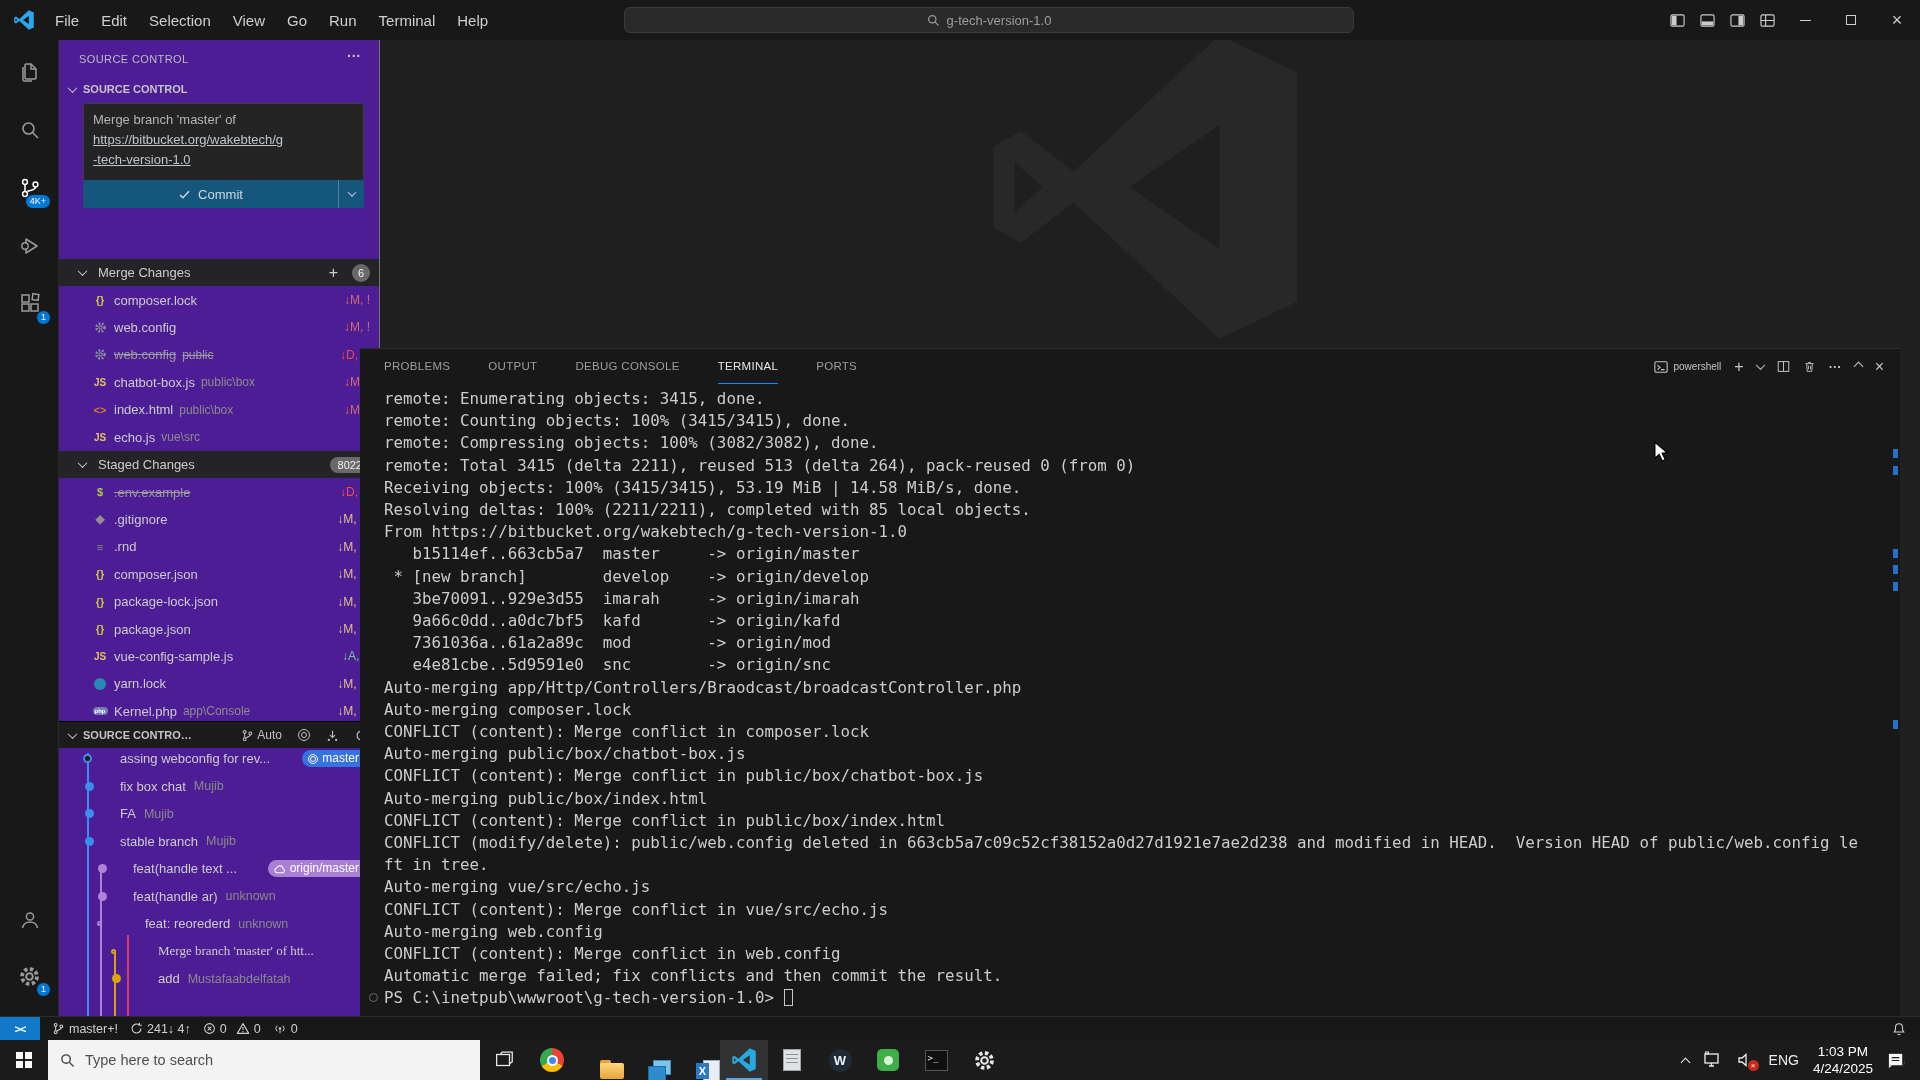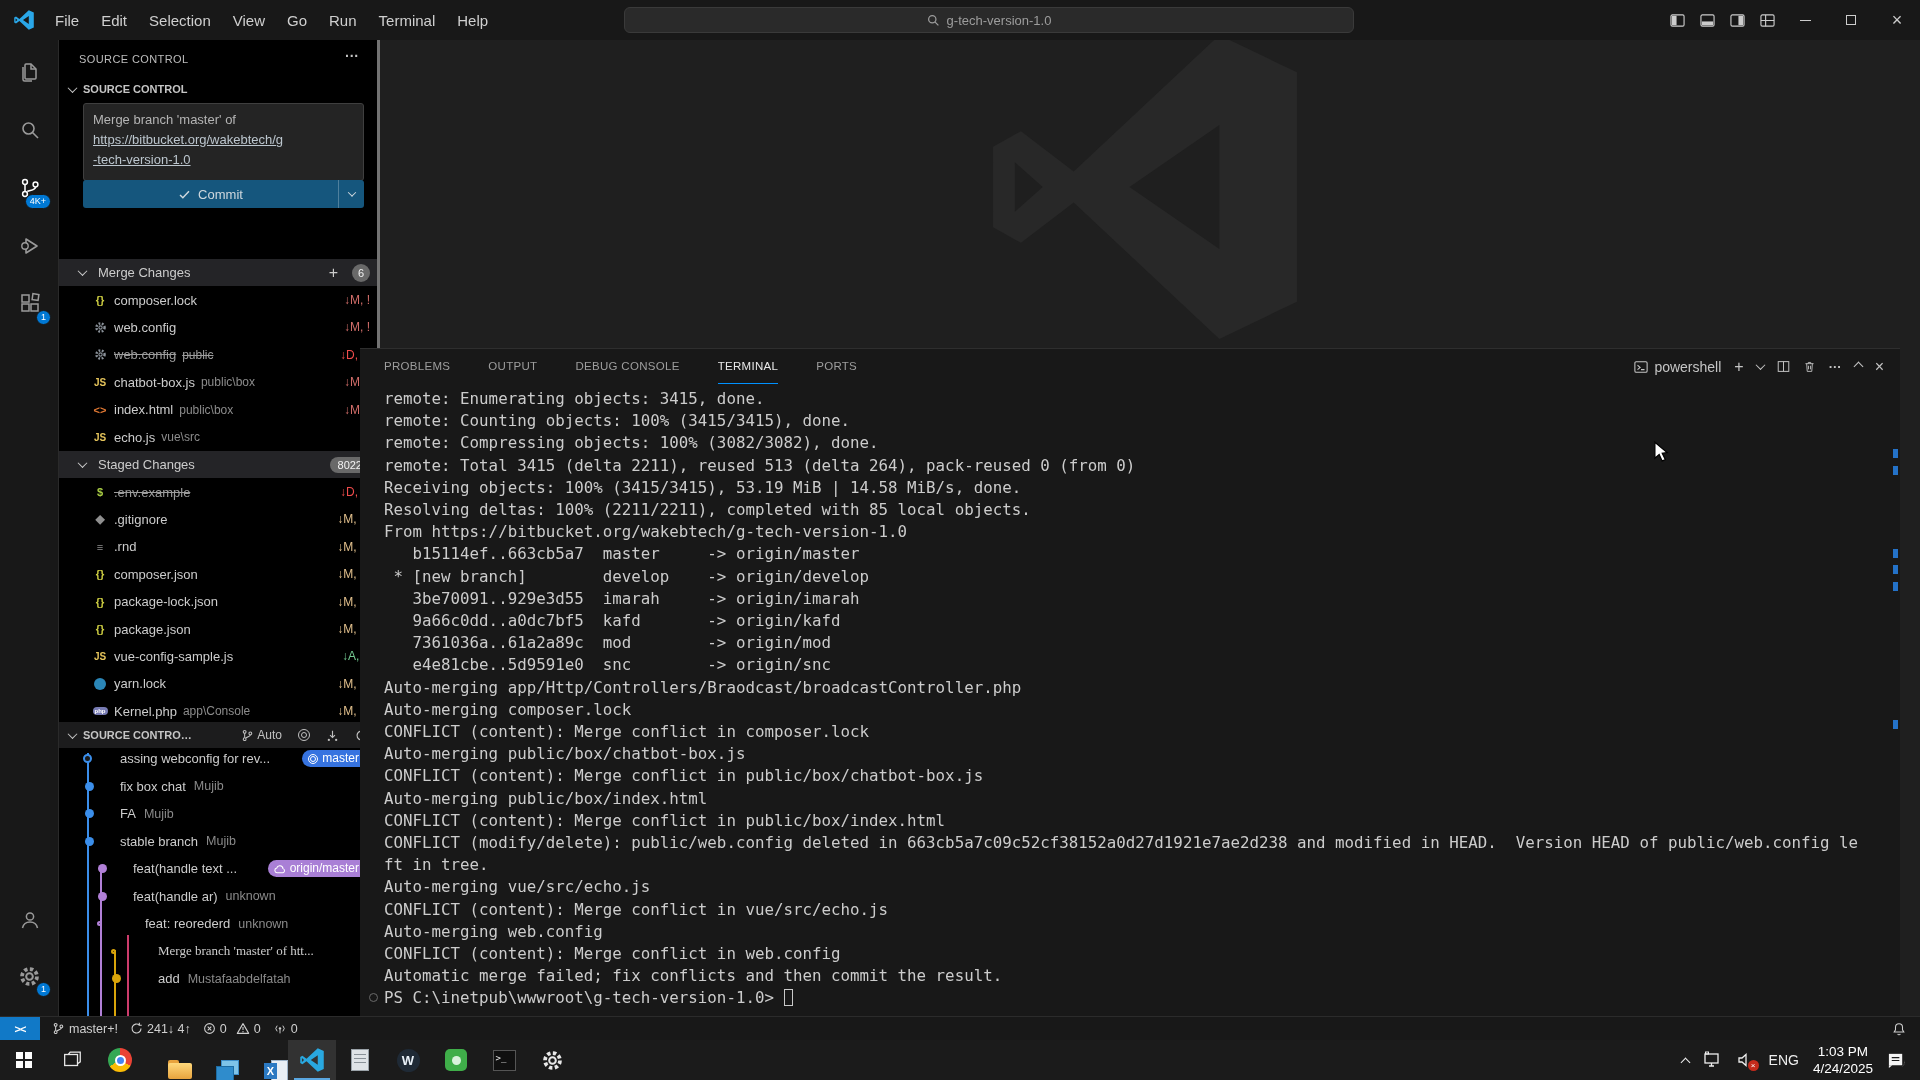--- a/index.html
+++ b/index.html
@@ -15,21 +15,21 @@
     border-radius:6px;display:flex;align-items:center;justify-content:center;gap:7px;color:#9d9d9d;font-size:13px}
   #winbtns{position:absolute;right:0;top:0;height:40px;display:flex;align-items:center}
   .layicon{width:30px;height:40px;display:flex;align-items:center;justify-content:center}
   .winctl{width:46px;height:40px;display:flex;align-items:center;justify-content:center;color:#ccc;font-size:15px}
   
   #activitybar{position:absolute;left:0;top:40px;width:59px;height:976px;background:#181818;border-right:1px solid #2a2a2a}
   .act-item{position:absolute;left:0;width:59px;height:48px;display:flex;align-items:center;justify-content:center}
   .act-badge{position:absolute;bottom:3px;right:8px;background:#0078d4;color:#fff;font-size:9px;border-radius:10px;
     padding:1px 4px;line-height:11px;border:1px solid #181818}
   
-  #sidebar{position:absolute;left:59px;top:40px;width:321px;height:976px;background:#000000;border-right:3px solid #737373;overflow:hidden}
+  #sidebar{position:absolute;left:59px;top:40px;width:321px;height:976px;background:#4c1d95;border-right:1px solid #737373;overflow:hidden}
   #sb-title{position:absolute;left:20px;top:13px;font-size:11px;letter-spacing:.4px;color:#bdbdbd}
   #sb-more{position:absolute;right:18px;top:8px;color:#c5c5c5;font-size:14px;font-weight:bold}
   #sb-section{position:absolute;left:10px;top:38px;height:22px;display:flex;align-items:center;gap:7px;font-size:11px;font-weight:bold;color:#c5c5c5}
   #commitbox{position:absolute;left:24px;top:63px;width:281px;height:78px;background:#242424;border:1px solid #3f3f3f;
     border-radius:3px;padding:6px 9px;font-size:13px;line-height:20px;color:#b4b4b4;overflow:hidden}
   #commitbox .lnk{text-decoration:underline;color:#bcc6ce}
   #commitbtn{position:absolute;left:24px;top:140px;width:281px;height:28px;background:#15567d;border-radius:3px;
     display:flex;align-items:center;color:#cfd8de}
   #commitbtn .main{flex:1;display:flex;align-items:center;justify-content:center;gap:7px;font-size:13px}
   #commitbtn .dd{width:26px;height:100%;border-left:1px solid rgba(255,255,255,.25);display:flex;align-items:center;justify-content:center}
@@ -501,21 +501,21 @@
       <span class="ptab">DEBUG CONSOLE</span>
       <span class="ptab active">TERMINAL</span>
       <span class="ptab">PORTS</span>
     </div>
   <div id="pacts">
     <span style="display:flex;align-items:center;gap:6px">
       <svg width="14" height="14" viewBox="0 0 16 16">
           <rect x="1" y="2" width="14" height="12" rx="1.5" fill="none" stroke="#c5c5c5" stroke-width="1.2"></rect>
           <path d="M4 6 L7 8.5 L4 11 M8 11 h4" fill="none" stroke="#c5c5c5" stroke-width="1.2"></path>
         </svg>
-      <span style="font-size:14px">powershell</span>
+      <span style="font-size:10px">powershell</span>
     </span>
     <span style="font-size:16px">+</span>
     <span class="chev"></span>
     <span>
         <svg width="13" height="13" viewBox="0 0 16 16">
           <rect x="1.5" y="2" width="13" height="12" fill="none" stroke="#c5c5c5" stroke-width="1.2"></rect>
           <path d="M8 2 v12" stroke="#c5c5c5" stroke-width="1.2"></path>
         </svg>
       </span>
     <span>
@@ -620,20 +620,27 @@
 
 <div id="taskbar">
   <div id="startbtn">
       <span class="winlogo">
         <div></div>
         <div></div>
         <div></div>
         <div></div>
       </span>
     </div>
+  <div id="tsearch">
+    <svg width="15" height="15" viewBox="0 0 16 16">
+        <circle cx="6.5" cy="6.5" r="4.5" fill="none" stroke="#444" stroke-width="1.5"></circle>
+        <path d="M10 10 L14.5 14.5" stroke="#444" stroke-width="1.5"></path>
+      </svg>
+    <span>Type here to search</span>
+  </div>
   <div class="tbtn">
     <svg width="22" height="22" viewBox="0 0 24 24">
         <rect x="4" y="6" width="14" height="12" fill="none" stroke="#e8e8e8" stroke-width="1.4"></rect>
         <path d="M8 6 L10 3.5 L21 3.5 L21 14 L18 16" fill="none" stroke="#e8e8e8" stroke-width="1.4"></path>
       </svg>
   </div>
   <div id="taskapps" style="display:flex">
       <div class="tbtn">
         <span>
           <span style="width:24px;height:24px;border-radius:50%;background:conic-gradient(#ea4335 0 33%,#fbbc05 0 66%,#34a853 0 100%);display:flex;align-items:center;justify-content:center">

